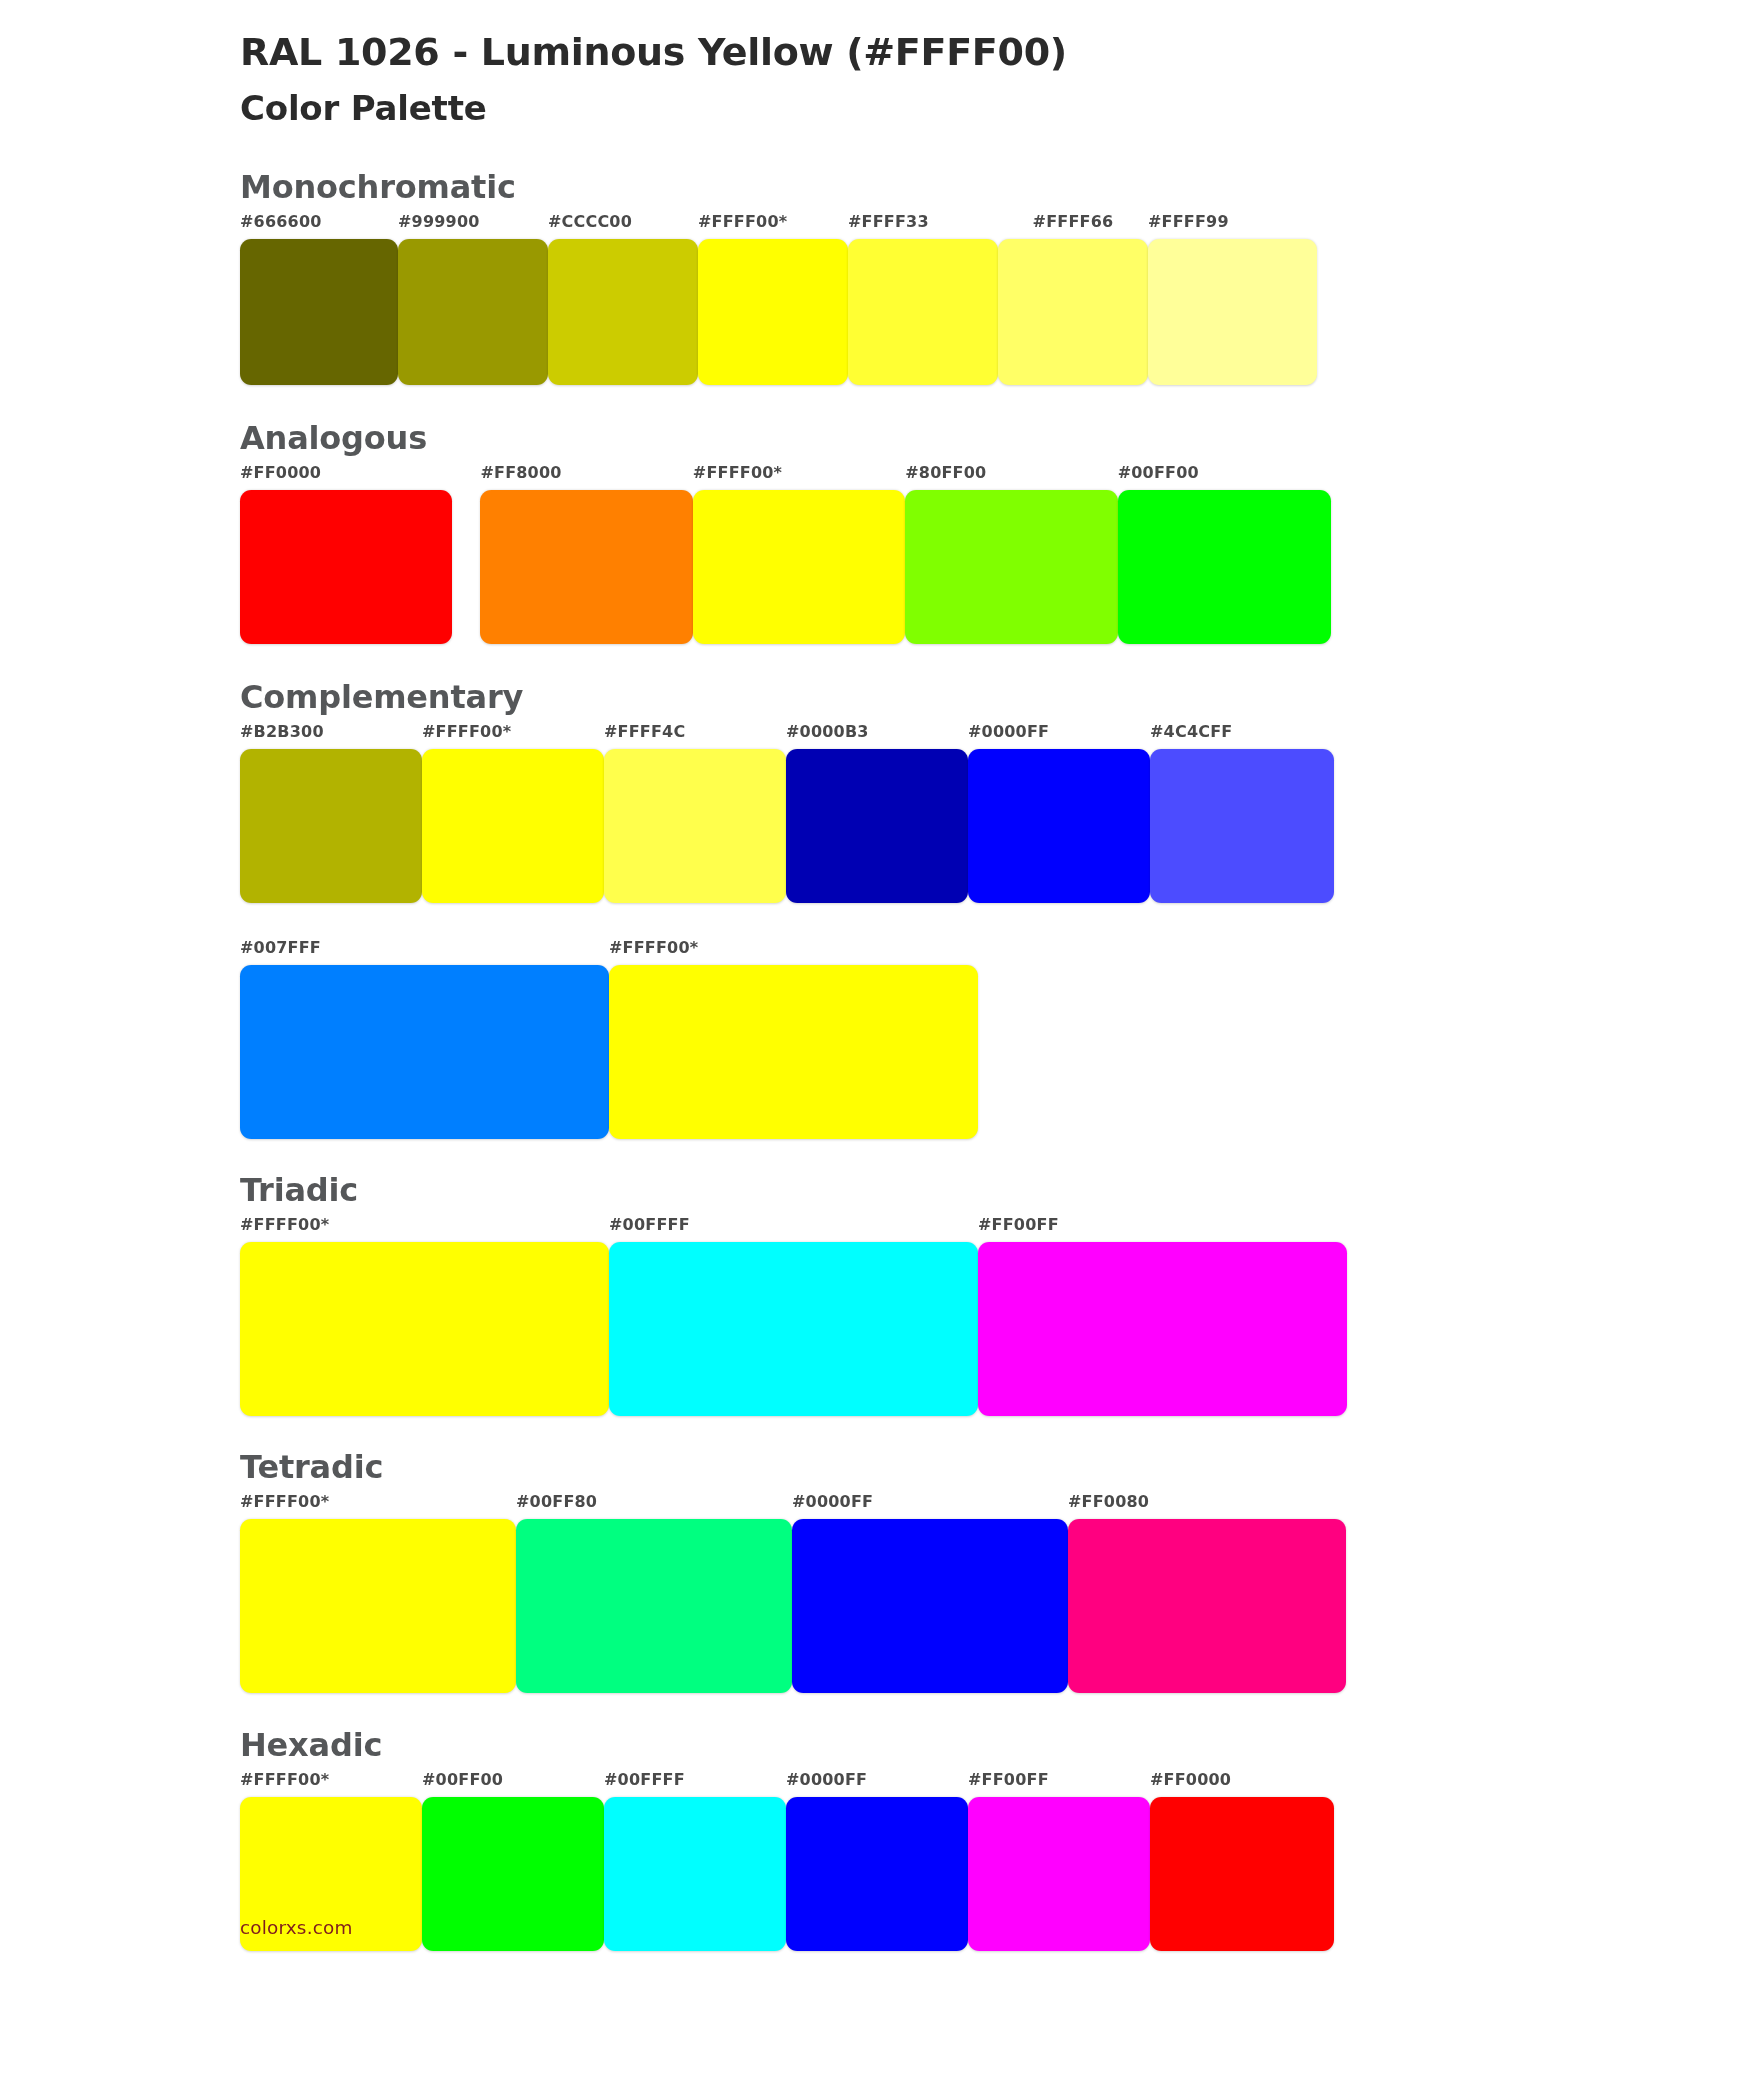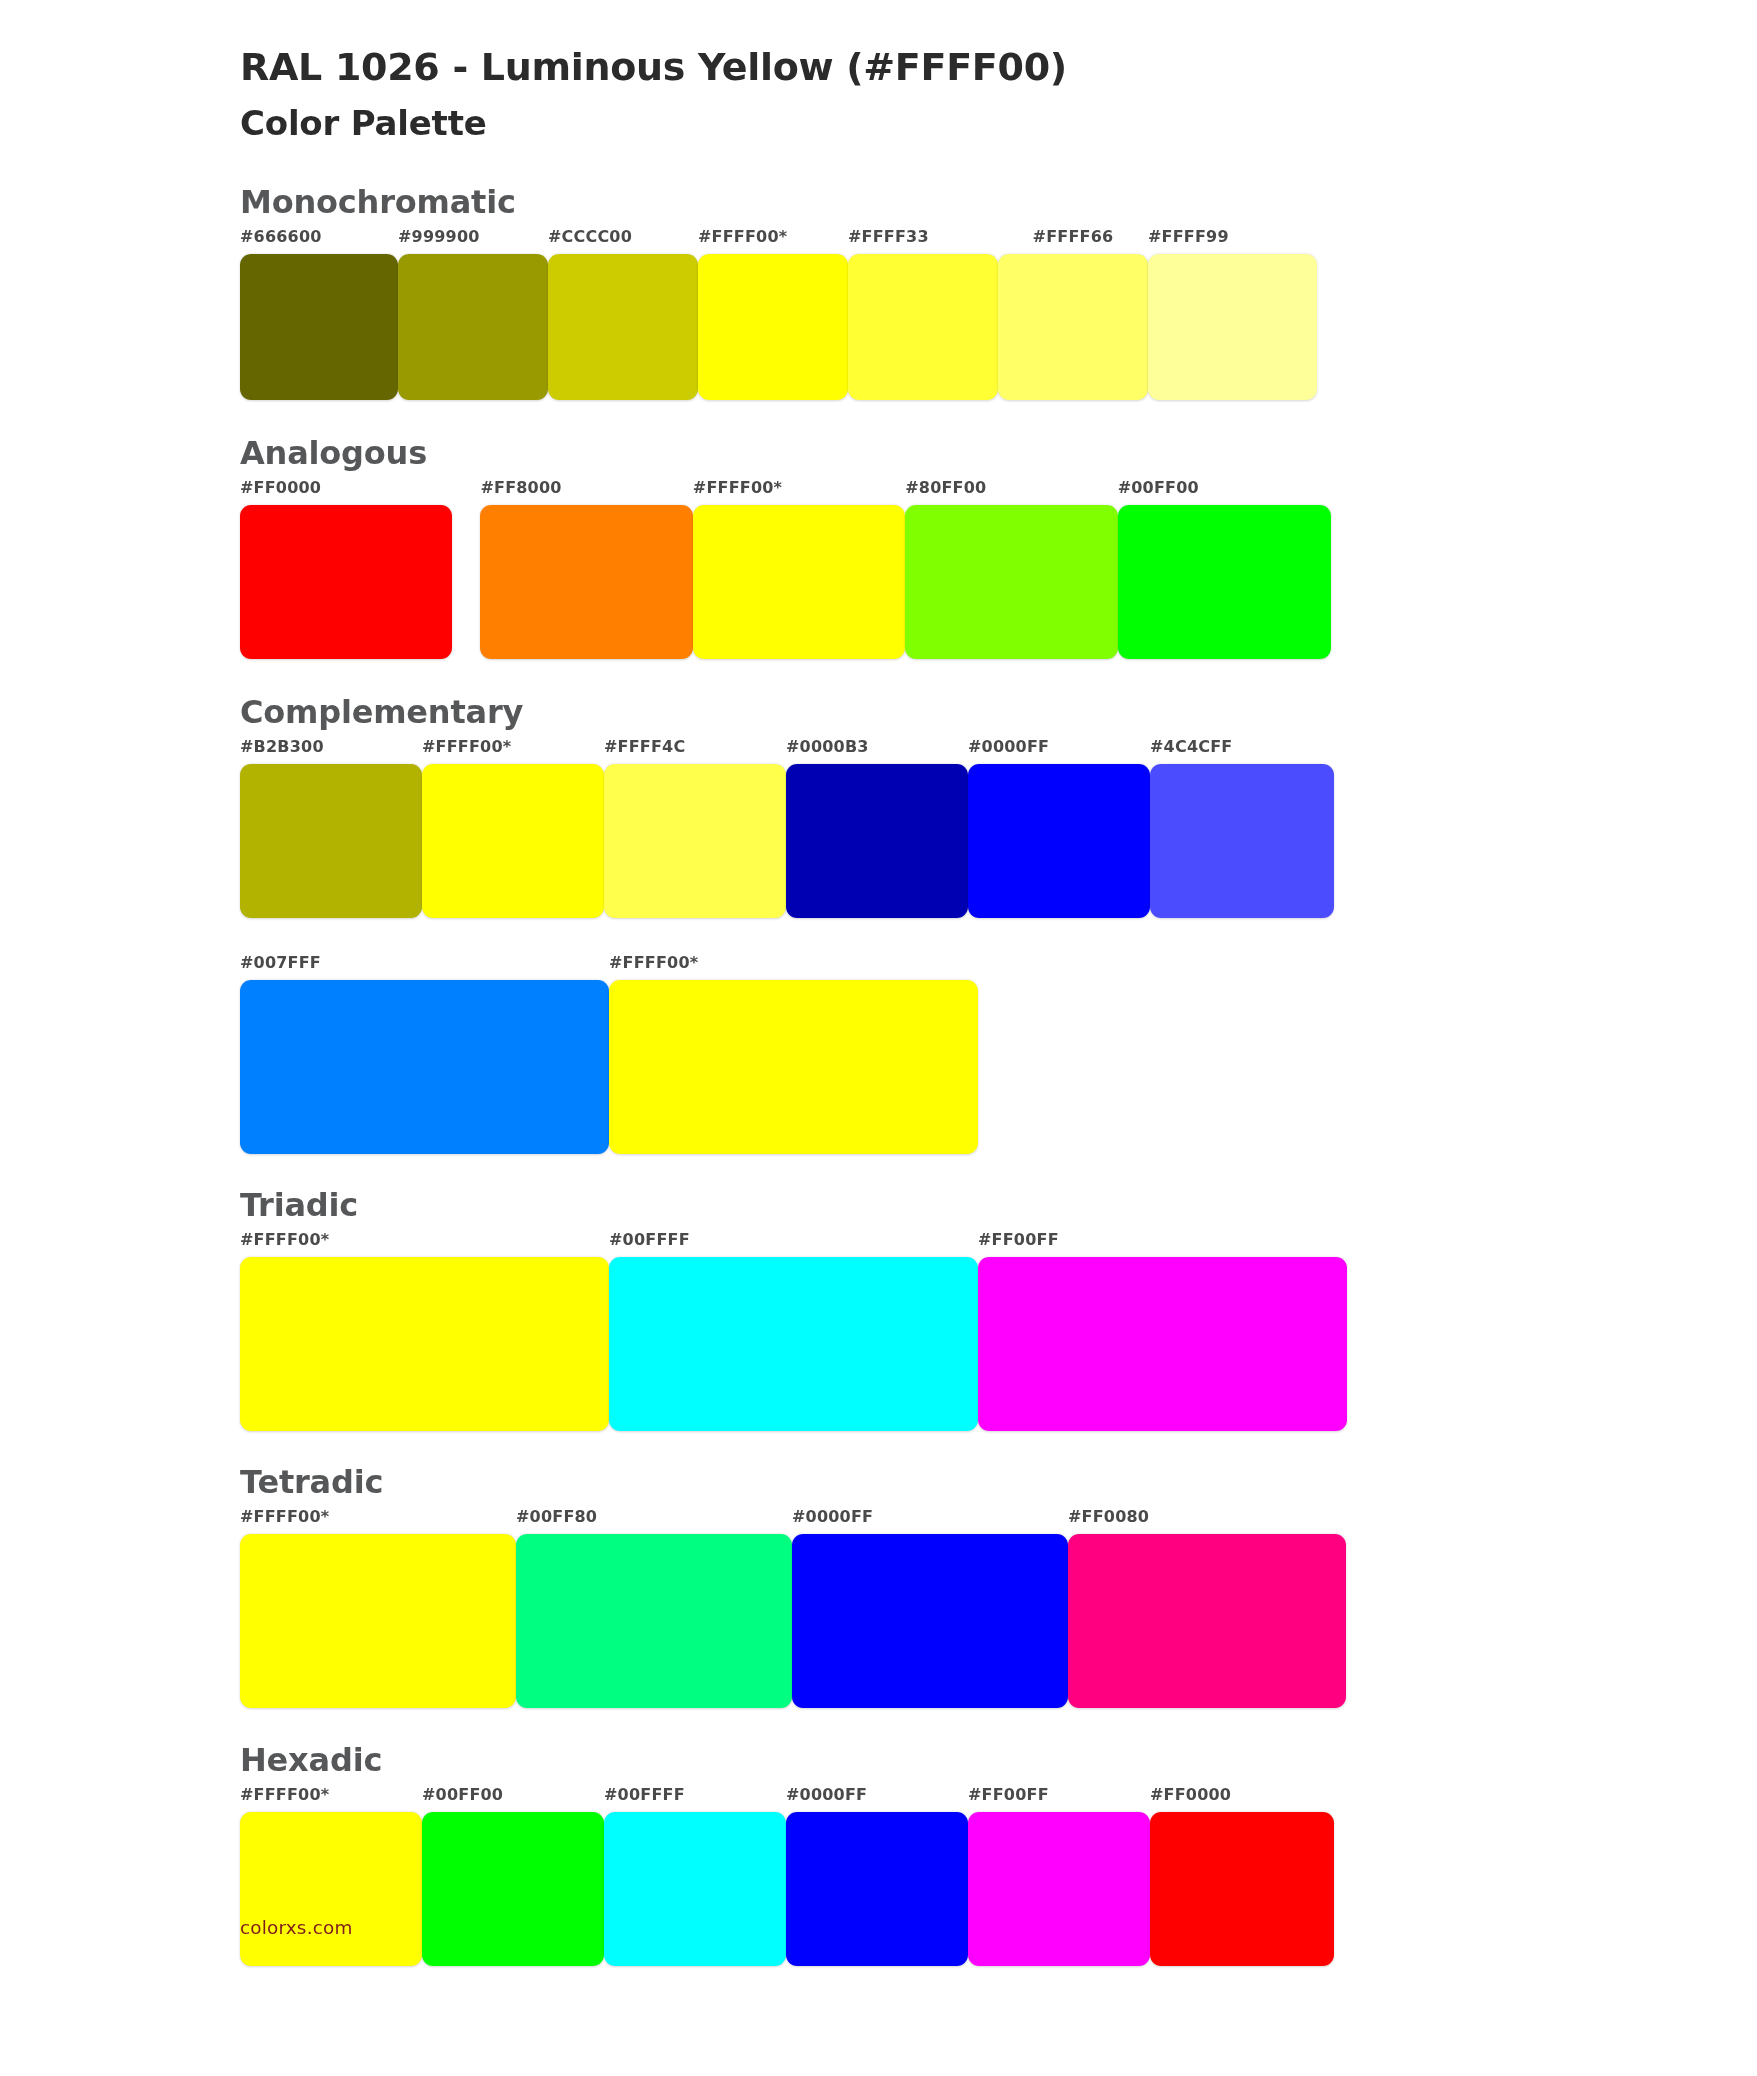--- a/index.html
+++ b/index.html
@@ -13,21 +13,21 @@
     font-family: "DejaVu Sans", "Liberation Sans", sans-serif;
     position: relative;
     overflow: hidden;
   }
   .page {
     position: relative;
     width: 1400px;
     height: 2077px;
     box-sizing: border-box;
     padding-left: 240px;
-    padding-top: 39px;
+    padding-top: 24px;
   }
   .title {
     font-size: 38px;
     font-weight: 700;
     color: #2b2b2b;
     letter-spacing: -0.3px;
     line-height: 1.18;
     margin: 0;
     padding-top: 6.4px;
   }

